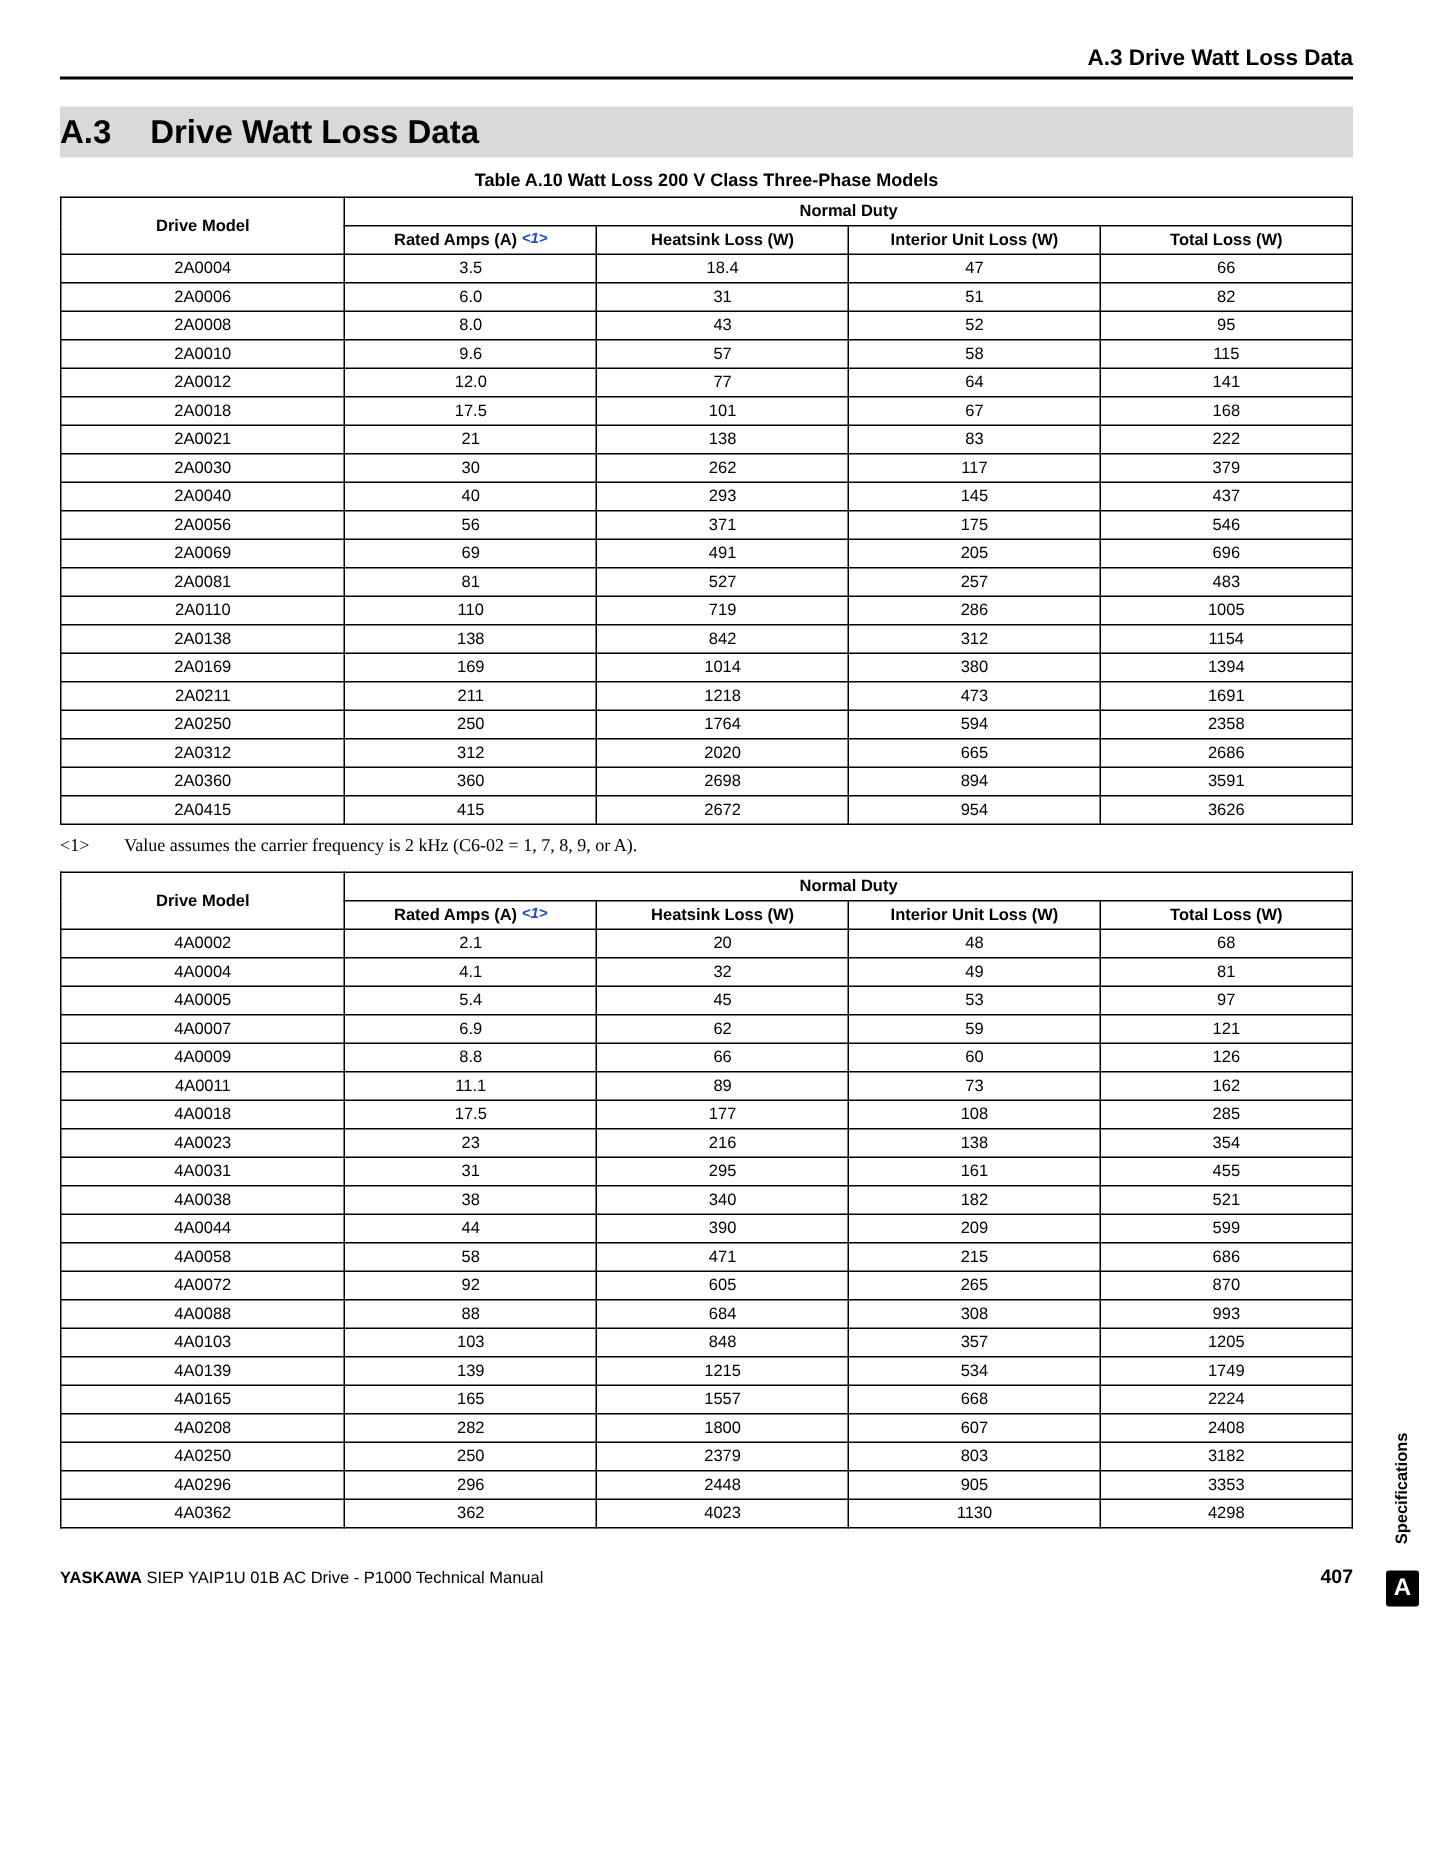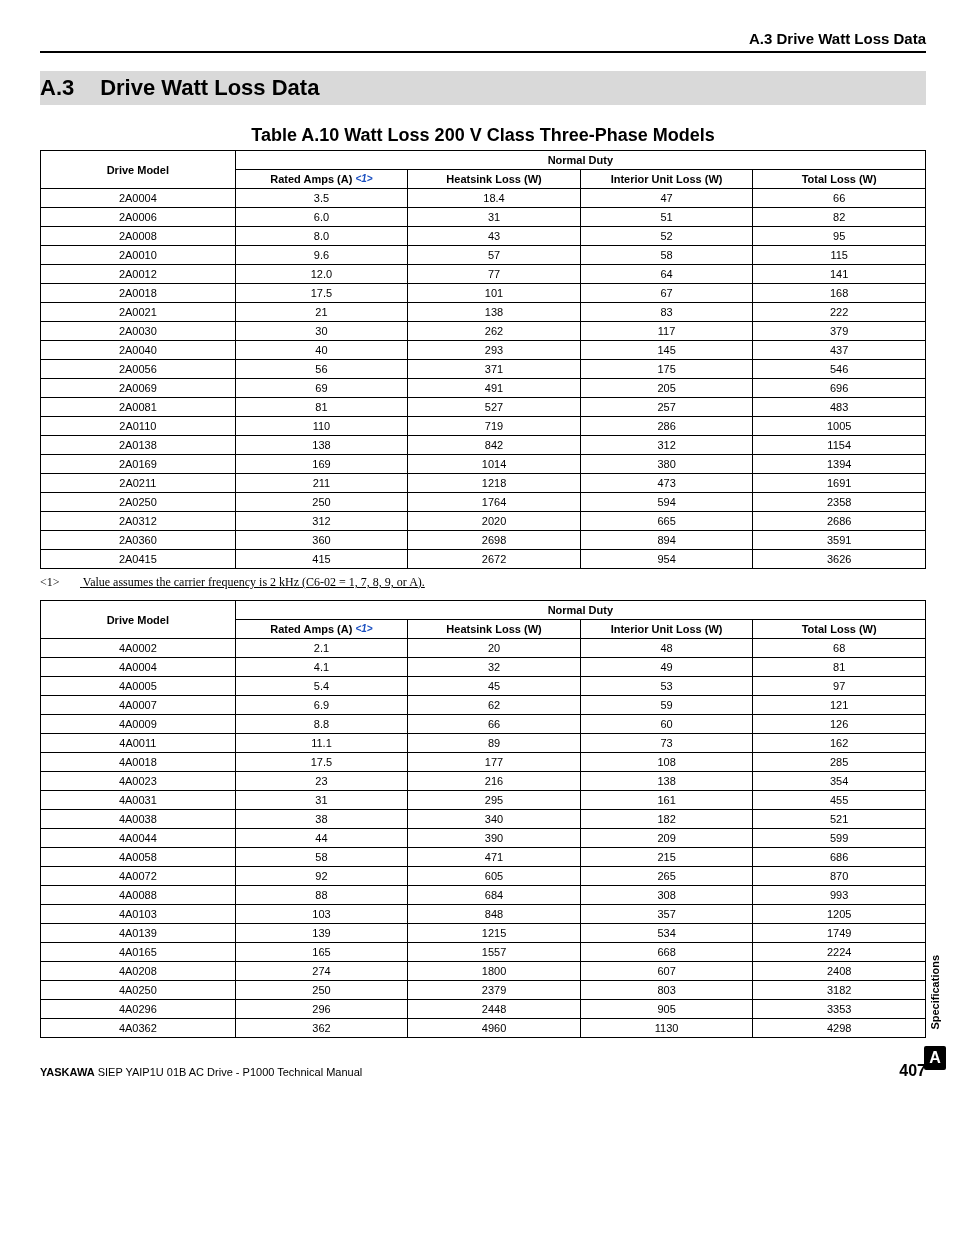--- a/index.html
+++ b/index.html
@@ -6,21 +6,21 @@
   body {
     margin: 0;
     padding: 0;
     font-family: Arial, Helvetica, sans-serif;
     color: #000;
     background: #fff;
     width: 954px;
     position: relative;
   }
   .page {
-    padding: 30px 28px 20px 40px;
+    padding: 30px 52px 20px 40px;
     position: relative;
   }
   .header-line {
     border-bottom: 2px solid #000;
     margin-bottom: 18px;
   }
   .header-text {
     text-align: right;
     font-weight: bold;
     font-size: 15px;
@@ -35,22 +35,22 @@
     font-size: 22px;
     font-weight: bold;
   }
   .section-num {
     display: inline-block;
     min-width: 54px;
   }
   .table-caption {
     text-align: center;
     font-weight: bold;
-    font-size: 18px;
-    margin: 20px 0 4px 0;
+    font-size: 12px;
+    margin: 8px 0 4px 0;
   }
   table.data {
     border-collapse: collapse;
     width: 100%;
     font-size: 11px;
   }
   table.data th, table.data td {
     border: 1px solid #000;
     padding: 3px 4px;
     text-align: center;
@@ -66,21 +66,20 @@
     color: #1a4fc0;
     font-style: italic;
     font-weight: bold;
     font-size: 10px;
     vertical-align: top;
   }
   .footnote {
     font-family: "Times New Roman", Times, serif;
     font-size: 12px;
     margin: 6px 0 10px 0;
-    text-decoration: underline;
   }
   .footnote-marker {
     display: inline-block;
     width: 40px;
   }
   .side-tab {
     position: absolute;
     right: 8px;
     top: 955px;
     text-align: center;
@@ -107,21 +106,21 @@
   }
   .footer {
     display: flex;
     justify-content: space-between;
     align-items: baseline;
     margin-top: 24px;
     font-size: 11px;
   }
   .footer-left { font-weight: normal; }
   .footer-left .brand { font-weight: bold; }
-  .footer-right { font-weight: bold; font-size: 16px; }
+  .footer-right { font-weight: bold; font-size: 13px; }
 </style>
 </head>
 <body>
 
 <div class="page">
 
   <div class="header-line">
     <div class="header-text">A.3 Drive Watt Loss Data</div>
   </div>
 
@@ -429,21 +428,21 @@
         </tr>
         <tr>
           <td>4A0165</td>
           <td>165</td>
           <td>1557</td>
           <td>668</td>
           <td>2224</td>
         </tr>
         <tr>
           <td>4A0208</td>
-          <td>274</td>
+          <td>282</td>
           <td>1800</td>
           <td>607</td>
           <td>2408</td>
         </tr>
         <tr>
           <td>4A0250</td>
           <td>250</td>
           <td>2379</td>
           <td>803</td>
           <td>3182</td>
@@ -451,21 +450,21 @@
         <tr>
           <td>4A0296</td>
           <td>296</td>
           <td>2448</td>
           <td>905</td>
           <td>3353</td>
         </tr>
         <tr>
           <td>4A0362</td>
           <td>362</td>
-          <td>4960</td>
+          <td>4023</td>
           <td>1130</td>
           <td>4298</td>
         </tr>
       </tbody>
   </table>
 
   <div class="footer">
     <div class="footer-left">
       <span class="brand">YASKAWA</span><span> SIEP YAIP1U 01B AC Drive - P1000 Technical Manual</span>
     </div>

